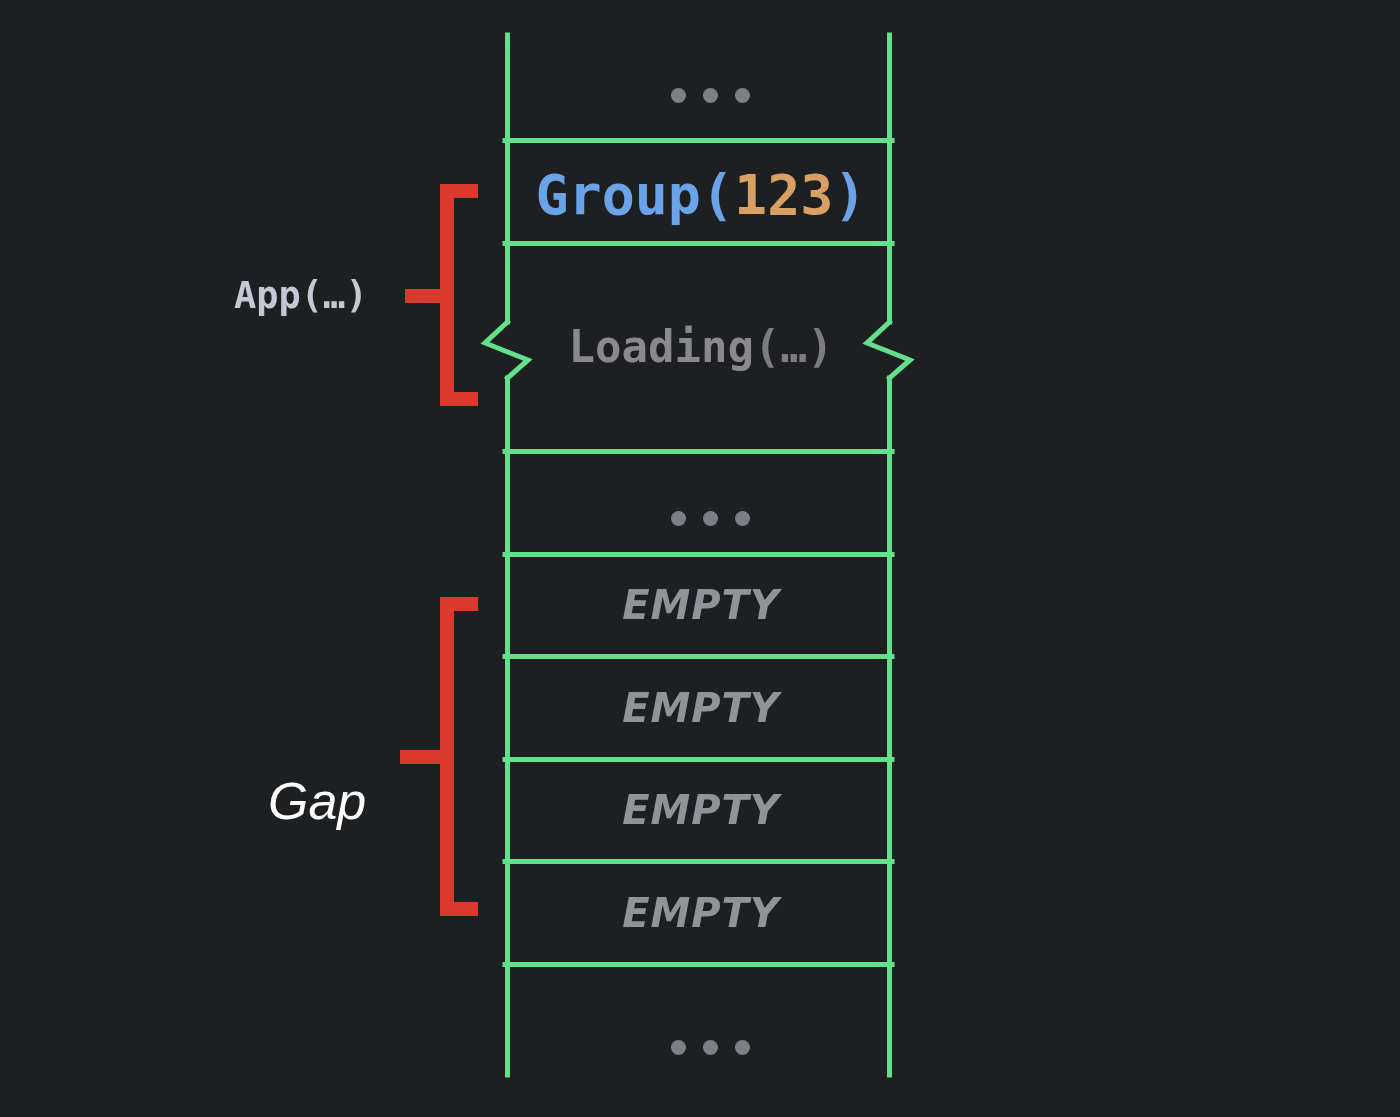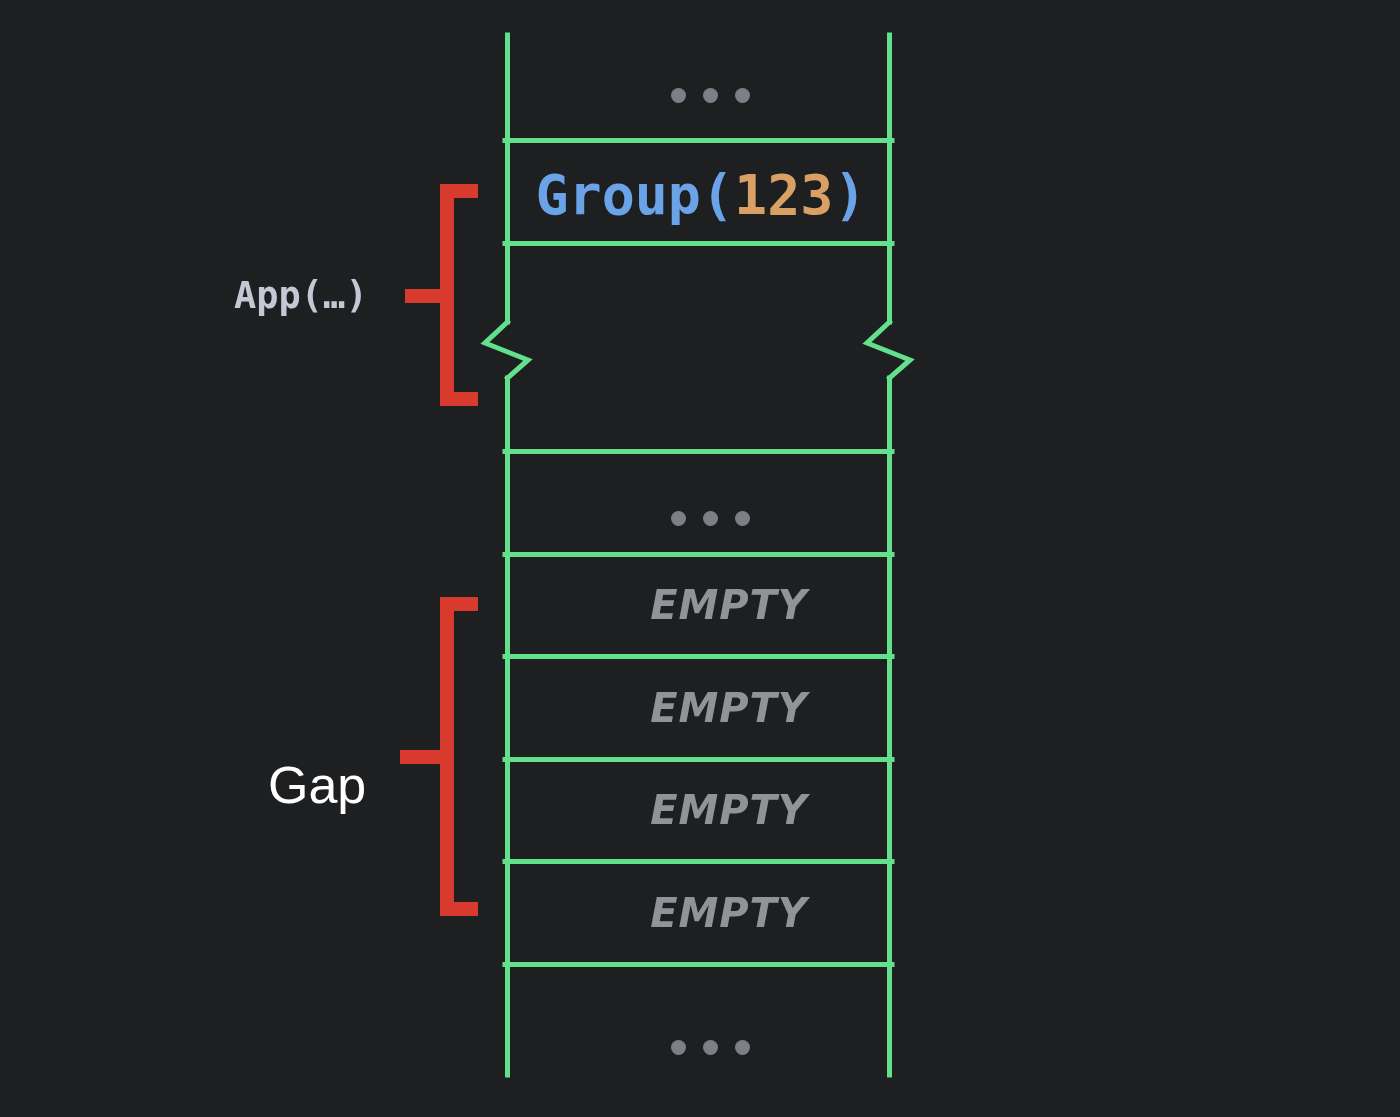--- a/index.html
+++ b/index.html
@@ -51,21 +51,20 @@
   }
   .loading-text .dim { color: #7d7d80; }
 
   .empty-text {
     font-family: "DejaVu Sans", sans-serif;
     font-weight: bold;
     font-style: italic;
     font-size: 40px;
     color: #909398;
     letter-spacing: 1px;
-    padding-left: 28px;
   }
 
   
   .ellipsis {
     position: absolute;
     display: flex;
     gap: 17px;
     align-items: center;
   }
   .ellipsis .dot {
@@ -144,20 +143,23 @@
   <div class="ellipsis" style="left:671px; top:88px;">
     <span class="dot"></span>
     <span class="dot"></span>
     <span class="dot"></span>
   </div>
 
   <div class="cell-label mono group-text" style="top:168px;">
     <span class="tok-name">Group</span><span class="tok-paren">(</span><span class="tok-num">123</span><span class="tok-paren">)</span>
   </div>
 
+  <div class="cell-label mono loading-text" style="top:325px;">
+    <span>Loading</span><span class="dim">(…)</span>
+  </div>
 
   <div class="ellipsis" style="left:671px; top:511px;">
     <span class="dot"></span>
     <span class="dot"></span>
     <span class="dot"></span>
   </div>
 
   <div class="cell-label empty-text" style="top:585px;">EMPTY</div>
   <div class="cell-label empty-text" style="top:688px;">EMPTY</div>
   <div class="cell-label empty-text" style="top:790px;">EMPTY</div>
@@ -166,15 +168,15 @@
   <div class="ellipsis" style="left:671px; top:1040px;">
     <span class="dot"></span>
     <span class="dot"></span>
     <span class="dot"></span>
   </div>
 
   <div class="side-label label-app" style="left:234px; top:277px;">
     <span>App</span><span>(…)</span>
   </div>
 
-  <div class="side-label label-gap" style="left:268px; top:759px;">Gap</div>
+  <div class="side-label label-gap" style="left:268px; top:775px;font-style:italic;">Gap</div>
 
 </div>
 
 </body></html>

